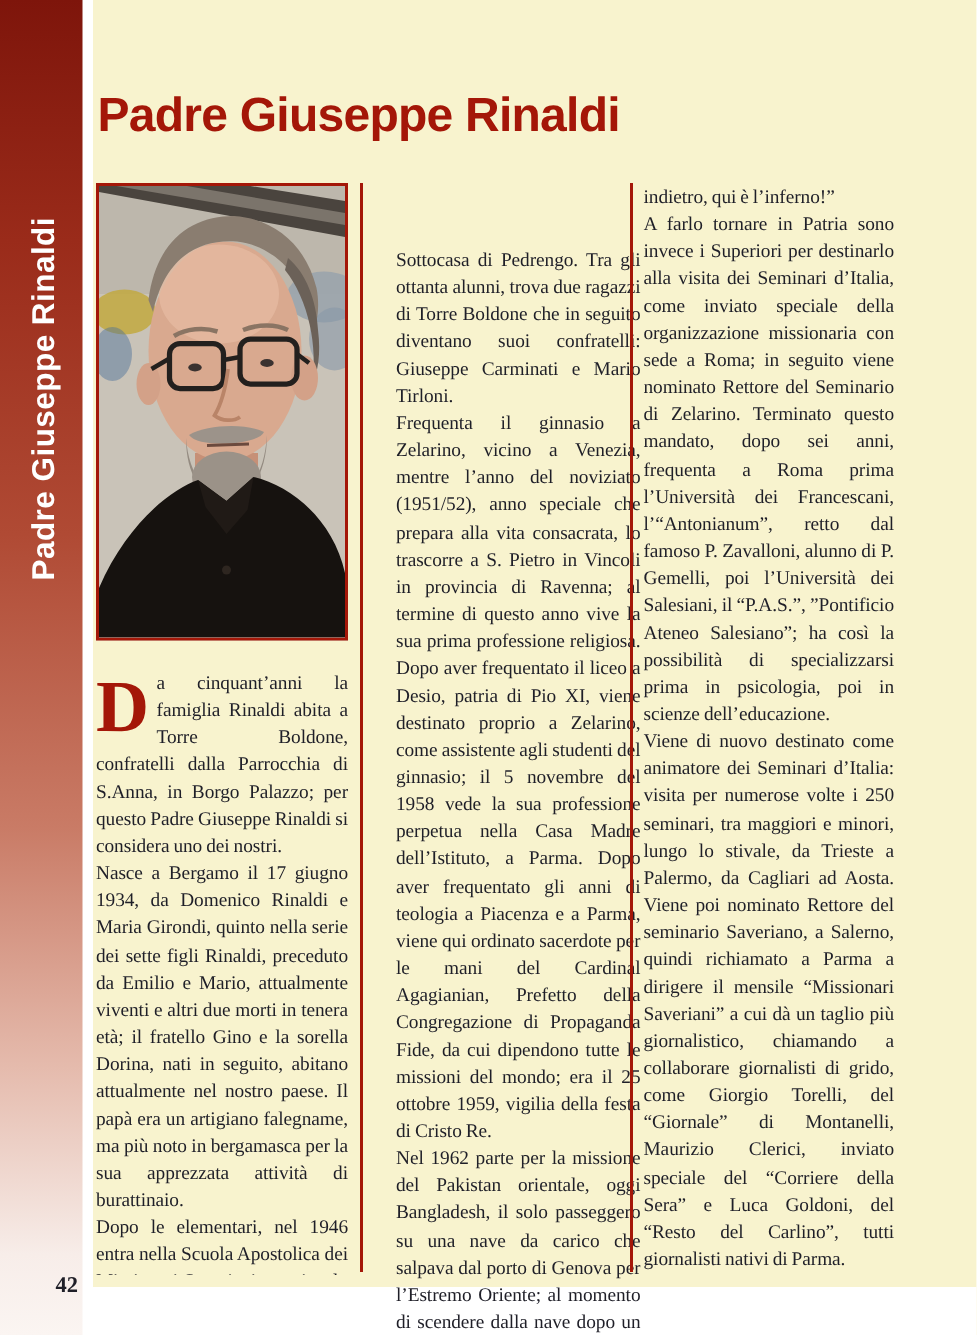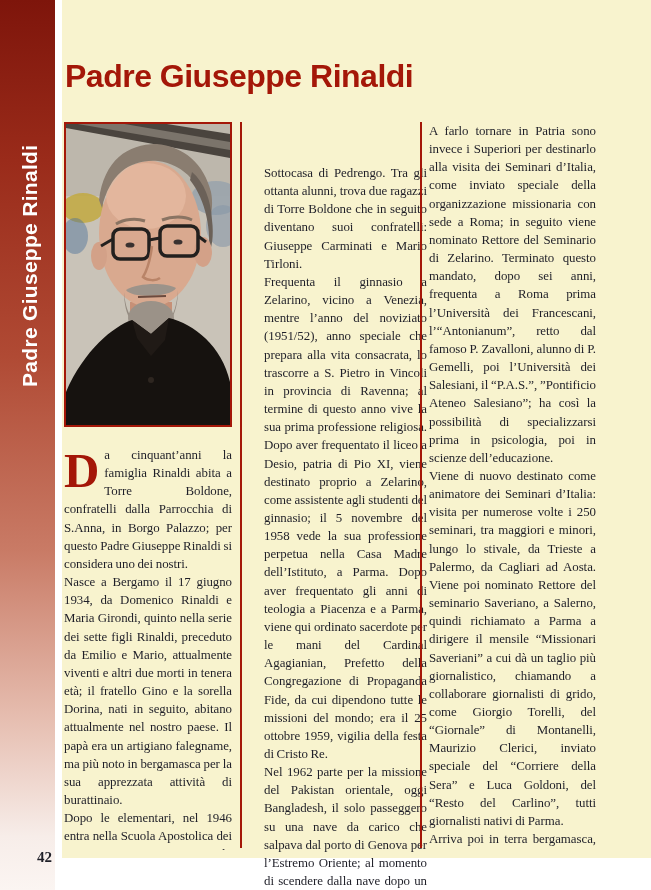--- a/index.html
+++ b/index.html
@@ -165,20 +165,21 @@
 
   <div class="col col2">
     <p class="para">Sottocasa di Pedrengo. Tra gli ottanta alunni, trova due ragazzi di Torre Boldone che in seguito diventano suoi confratelli: Giuseppe Carminati e Mario Tirloni.</p>
     <p class="para">Frequenta il ginnasio a Zelarino, vicino a Venezia, mentre l’anno del noviziato (1951/52), anno speciale che prepara alla vita consacrata, lo trascorre a S. Pietro in Vincoli in provincia di Ravenna; al termine di questo anno vive la sua prima professione religiosa. Dopo aver frequentato il liceo a Desio, patria di Pio XI, viene destinato proprio a Zelarino, come assistente agli studenti del ginnasio; il 5 novembre del 1958 vede la sua professione perpetua nella Casa Madre dell’Istituto, a Parma. Dopo aver frequentato gli anni di teologia a Piacenza e a Parma, viene qui ordinato sacerdote per le mani del Cardinal Agagianian, Prefetto della Congregazione di Propaganda Fide, da cui dipendono tutte le missioni del mondo; era il 25 ottobre 1959, vigilia della festa di Cristo Re.</p>
     <p class="para">Nel 1962 parte per la missione del Pakistan orientale, oggi Bangladesh, il solo passeggero su una nave da carico che salpava dal porto di Genova per l’Estremo Oriente; al momento di scendere dalla nave dopo un viaggio di 60 giorni, ricorda ancor oggi le insistenze dei marinai: “Padre, torni</p>
   </div>
 
   <div class="col-sep sep2"></div>
 
   <div class="col col3">
+    <p class="para">indietro, qui è l’inferno!”</p>
     <p class="para">A farlo tornare in Patria sono invece i Superiori per destinarlo alla visita dei Seminari d’Italia, come inviato speciale della organizzazione missionaria con sede a Roma; in seguito viene nominato Rettore del Seminario di Zelarino. Terminato questo mandato, dopo sei anni, frequenta a Roma prima l’Università dei Francescani, l’“Antonianum”, retto dal famoso P. Zavalloni, alunno di P. Gemelli, poi l’Università dei Salesiani, il “P.A.S.”, ”Pontificio Ateneo Salesiano”; ha così la possibilità di specializzarsi prima in psicologia, poi in scienze dell’educazione.</p>
     <p class="para">Viene di nuovo destinato come animatore dei Seminari d’Italia: visita per numerose volte i 250 seminari, tra maggiori e minori, lungo lo stivale, da Trieste a Palermo, da Cagliari ad Aosta. Viene poi nominato Rettore del seminario Saveriano, a Salerno, quindi richiamato a Parma a dirigere il mensile “Missionari Saveriani” a cui dà un taglio più giornalistico, chiamando a collaborare giornalisti di grido, come Giorgio Torelli, del “Giornale” di Montanelli, Maurizio Clerici, inviato speciale del “Corriere della Sera” e Luca Goldoni, del “Resto del Carlino”, tutti giornalisti nativi di Parma.</p>
     <p class="para">Arriva poi in terra bergamasca, ad Alzano Lombardo,</p>
   </div>
 
   <div class="page-number">42</div>
 
 </div>
 
 </body></html>

